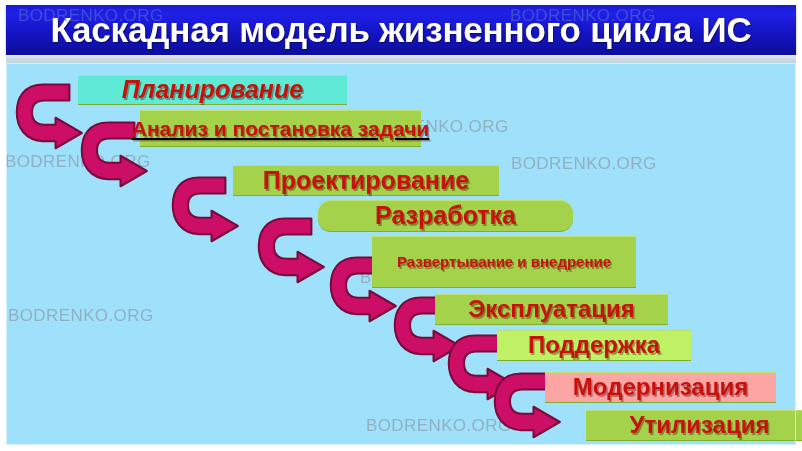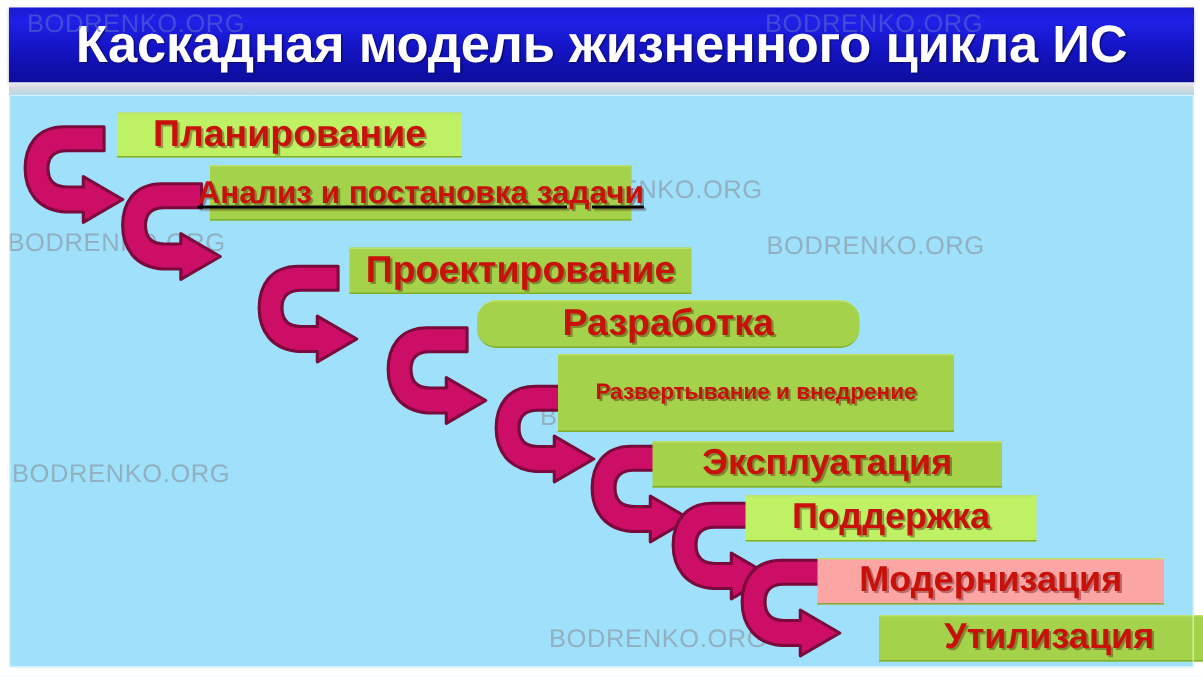--- a/index.html
+++ b/index.html
@@ -106,27 +106,27 @@
           <path d="M 78 8 L 40 8 C 12 8 2 28 2 48 C 2 70 14 88 40 90 L 58 90 L 58 100 L 96 78 L 58 56 L 58 66 L 42 66 C 28 66 24 58 24 48 C 24 38 29 31 42 31 L 78 31 Z" fill="#cc0e66" stroke="#7a0a3c" stroke-width="3" stroke-linejoin="round"></path>
         </svg>
       </div>
       <div class="arrow" style="left: 492px; top: 368px; width: 72px; height: 72px;">
         <svg width="72" height="72" viewBox="0 0 100 104">
           <path d="M 78 8 L 40 8 C 12 8 2 28 2 48 C 2 70 14 88 40 90 L 58 90 L 58 100 L 96 78 L 58 56 L 58 66 L 42 66 C 28 66 24 58 24 48 C 24 38 29 31 42 31 L 78 31 Z" fill="#cc0e66" stroke="#7a0a3c" stroke-width="3" stroke-linejoin="round"></path>
         </svg>
       </div>
     </div>
   <div id="stage-layer">
-      <div class="stage" style="left: 78px; top: 75px; width: 230px; height: 30px; background: #bef264;">
+      <div class="stage" style="left: 78px; top: 75px; width: 269px; height: 30px; background: #5eead4; font-style: italic;">
         <span style="font-size: 25px; color: rgb(201, 17, 12);">Планирование</span>
       </div>
       <div class="stage" style="left: 140px; top: 110px; width: 281px; height: 37px; background: rgb(164, 210, 74); text-decoration: underline;">
         <span style="font-size: 21px; color: rgb(201, 17, 12);">Анализ и постановка задачи</span>
       </div>
-      <div class="stage" style="left: 233px; top: 165px; width: 228px; height: 31px; background: rgb(164, 210, 74);">
+      <div class="stage" style="left: 233px; top: 165px; width: 266px; height: 31px; background: rgb(164, 210, 74);">
         <span style="font-size: 25px; color: rgb(201, 17, 12);">Проектирование</span>
       </div>
       <div class="stage" style="left: 318px; top: 200px; width: 255px; height: 32px; background: rgb(164, 210, 74); border-radius: 13px;">
         <span style="font-size: 25px; color: rgb(201, 17, 12);">Разработка</span>
       </div>
       <div class="stage" style="left: 372px; top: 236px; width: 264px; height: 52px; background: rgb(164, 210, 74);">
         <span style="font-size: 15px; color: rgb(201, 17, 12);">Развертывание и внедрение</span>
       </div>
       <div class="stage" style="left: 435px; top: 294px; width: 233px; height: 31px; background: rgb(164, 210, 74);">
         <span style="font-size: 24px; color: rgb(201, 17, 12);">Эксплуатация</span>

